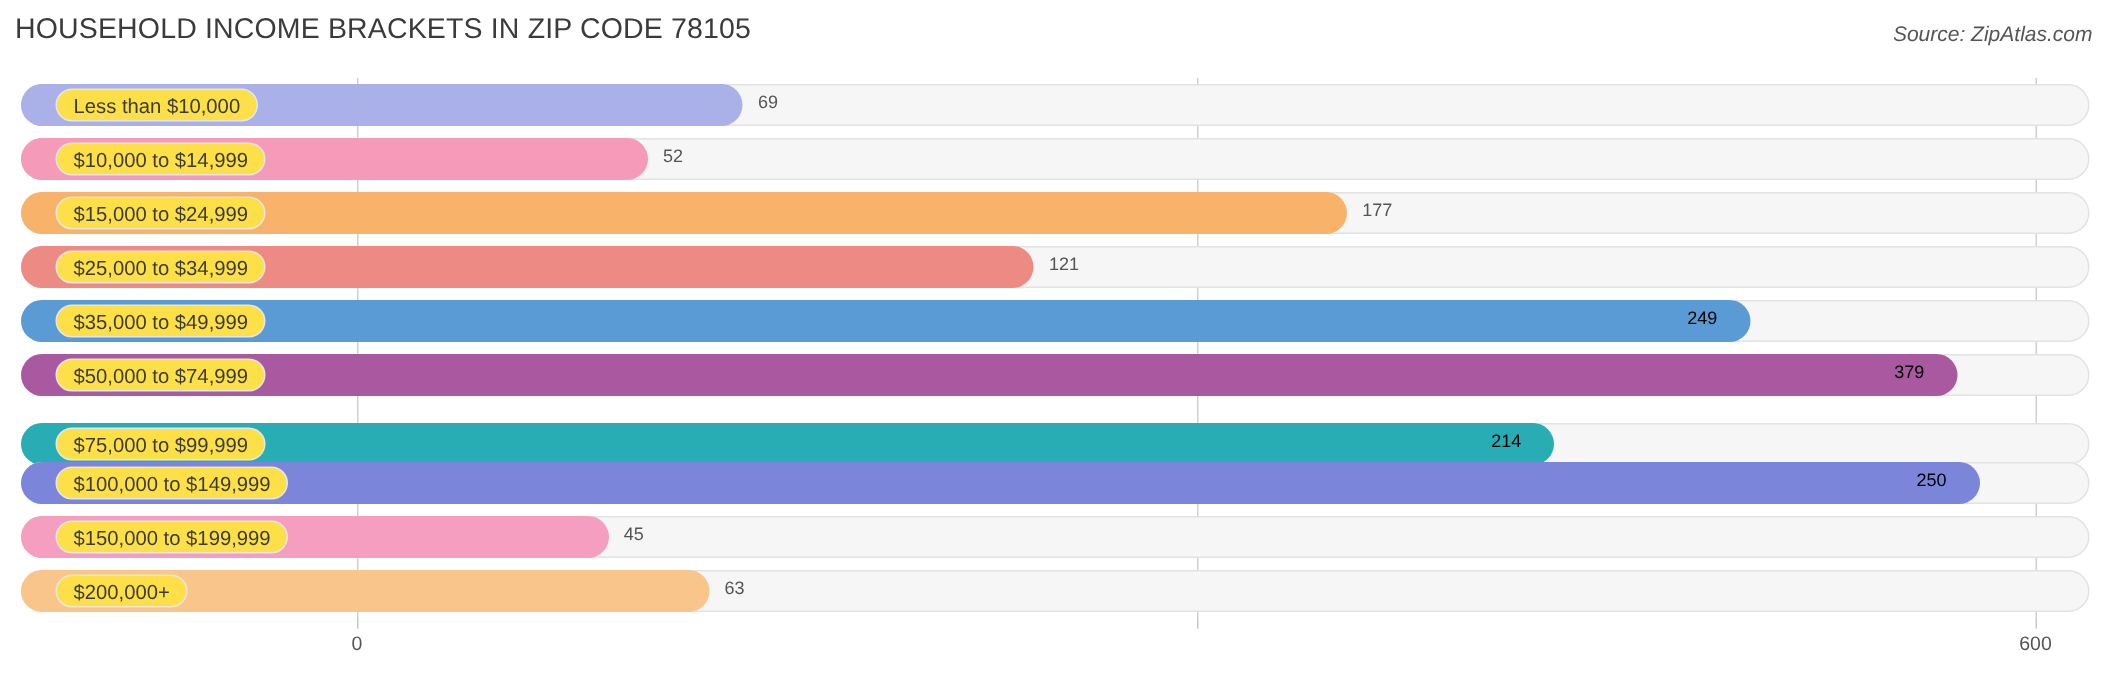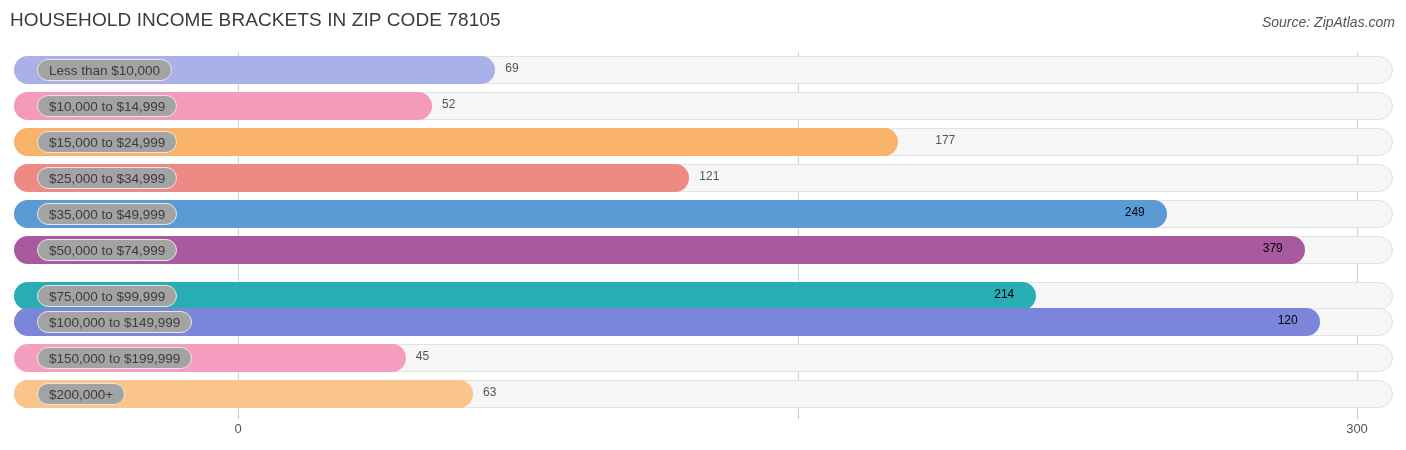--- a/index.html
+++ b/index.html
@@ -84,21 +84,21 @@
     border-radius: 14px;
     box-sizing: border-box;
   }
   .bar-label {
     position: absolute;
     left: 37px;
     top: 7px;
     height: 22px;
     line-height: 21px;
     padding: 0 11px;
-    background: #a3a3a3;
+    background: #fde047;
     border-radius: 11px;
     font-size: 13.5px;
     color: #3c3c3c;
     white-space: nowrap;
     border: 1px solid #e6e6e6;
     box-sizing: border-box;
   }
   .value {
     position: absolute;
     top: 9px;
@@ -154,21 +154,21 @@
       <div class="row" style="top: 36px;">
         <div class="track"></div>
         <div class="bar" style="width: 417.96px; background: rgb(246, 154, 185);"></div>
         <div class="bar-label">$10,000 to $14,999</div>
         <div class="value" style="left: 441.96px;">52</div>
       </div>
       <div class="row" style="top: 72px;">
         <div class="track"></div>
         <div class="bar" style="width: 884.21px; background: rgb(248, 178, 106);"></div>
         <div class="bar-label">$15,000 to $24,999</div>
-        <div class="value" style="left: 908.21px; margin-left: 27px;">177</div>
+        <div class="value" style="left: 908.21px;">177</div>
       </div>
       <div class="row" style="top: 108px;">
         <div class="track"></div>
         <div class="bar" style="width: 675.33px; background: rgb(238, 138, 132);"></div>
         <div class="bar-label">$25,000 to $34,999</div>
         <div class="value" style="left: 699.33px;">121</div>
       </div>
       <div class="row" style="top: 144px;">
         <div class="track"></div>
         <div class="bar" style="width: 1152.77px; background: rgb(91, 155, 213);"></div>
@@ -184,36 +184,36 @@
       <div class="row" style="top: 226px;">
         <div class="track"></div>
         <div class="bar" style="width: 1022.22px; background: rgb(40, 173, 181);"></div>
         <div class="bar-label">$75,000 to $99,999</div>
         <div class="value inside" style="left: 994.22px;">214</div>
       </div>
       <div class="row" style="top: 252px;">
         <div class="track"></div>
         <div class="bar" style="width: 1305.7px; background: rgb(123, 134, 218);"></div>
         <div class="bar-label">$100,000 to $149,999</div>
-        <div class="value inside" style="left: 1277.7px;">120</div>
+        <div class="value inside" style="left: 1277.7px;">250</div>
       </div>
       <div class="row" style="top: 288px;">
         <div class="track"></div>
         <div class="bar" style="width: 391.85px; background: rgb(245, 158, 192);"></div>
         <div class="bar-label">$150,000 to $199,999</div>
         <div class="value" style="left: 415.85px;">45</div>
       </div>
       <div class="row" style="top: 324px;">
         <div class="track"></div>
         <div class="bar" style="width: 458.99px; background: rgb(250, 197, 138);"></div>
         <div class="bar-label">$200,000+</div>
         <div class="value" style="left: 482.99px;">63</div>
       </div>
     </div>
   <div class="axis" id="x-axis">
       <div class="axis-line" style="left: 238px;"></div>
       <div class="tick" style="left: 238px;">0</div>
       <div class="axis-line" style="left: 797.5px;"></div>
       <div class="tick" style="left: 797.5px; margin-top: 28px;">150</div>
       <div class="axis-line" style="left: 1357px;"></div>
-      <div class="tick" style="left: 1357px;">300</div>
+      <div class="tick" style="left: 1357px;">600</div>
     </div>
 </div>
 
 </body></html>

